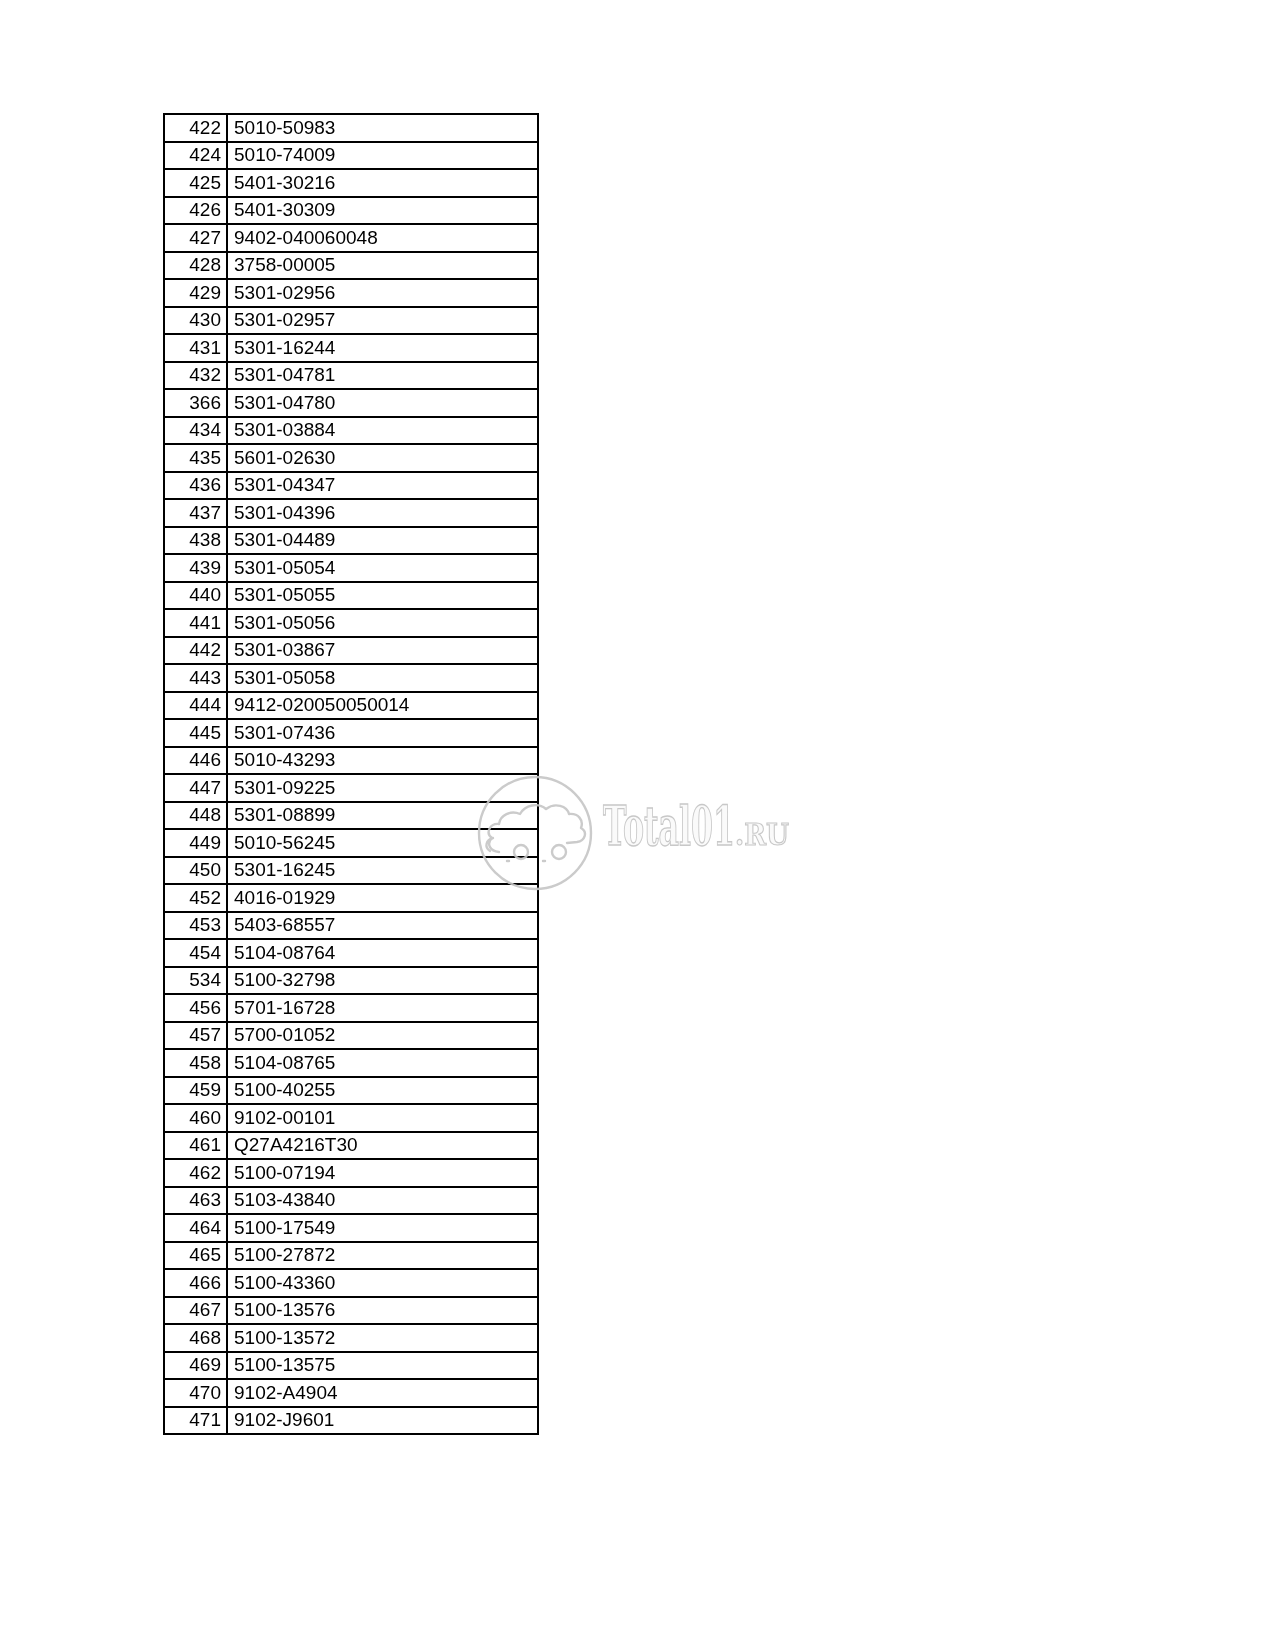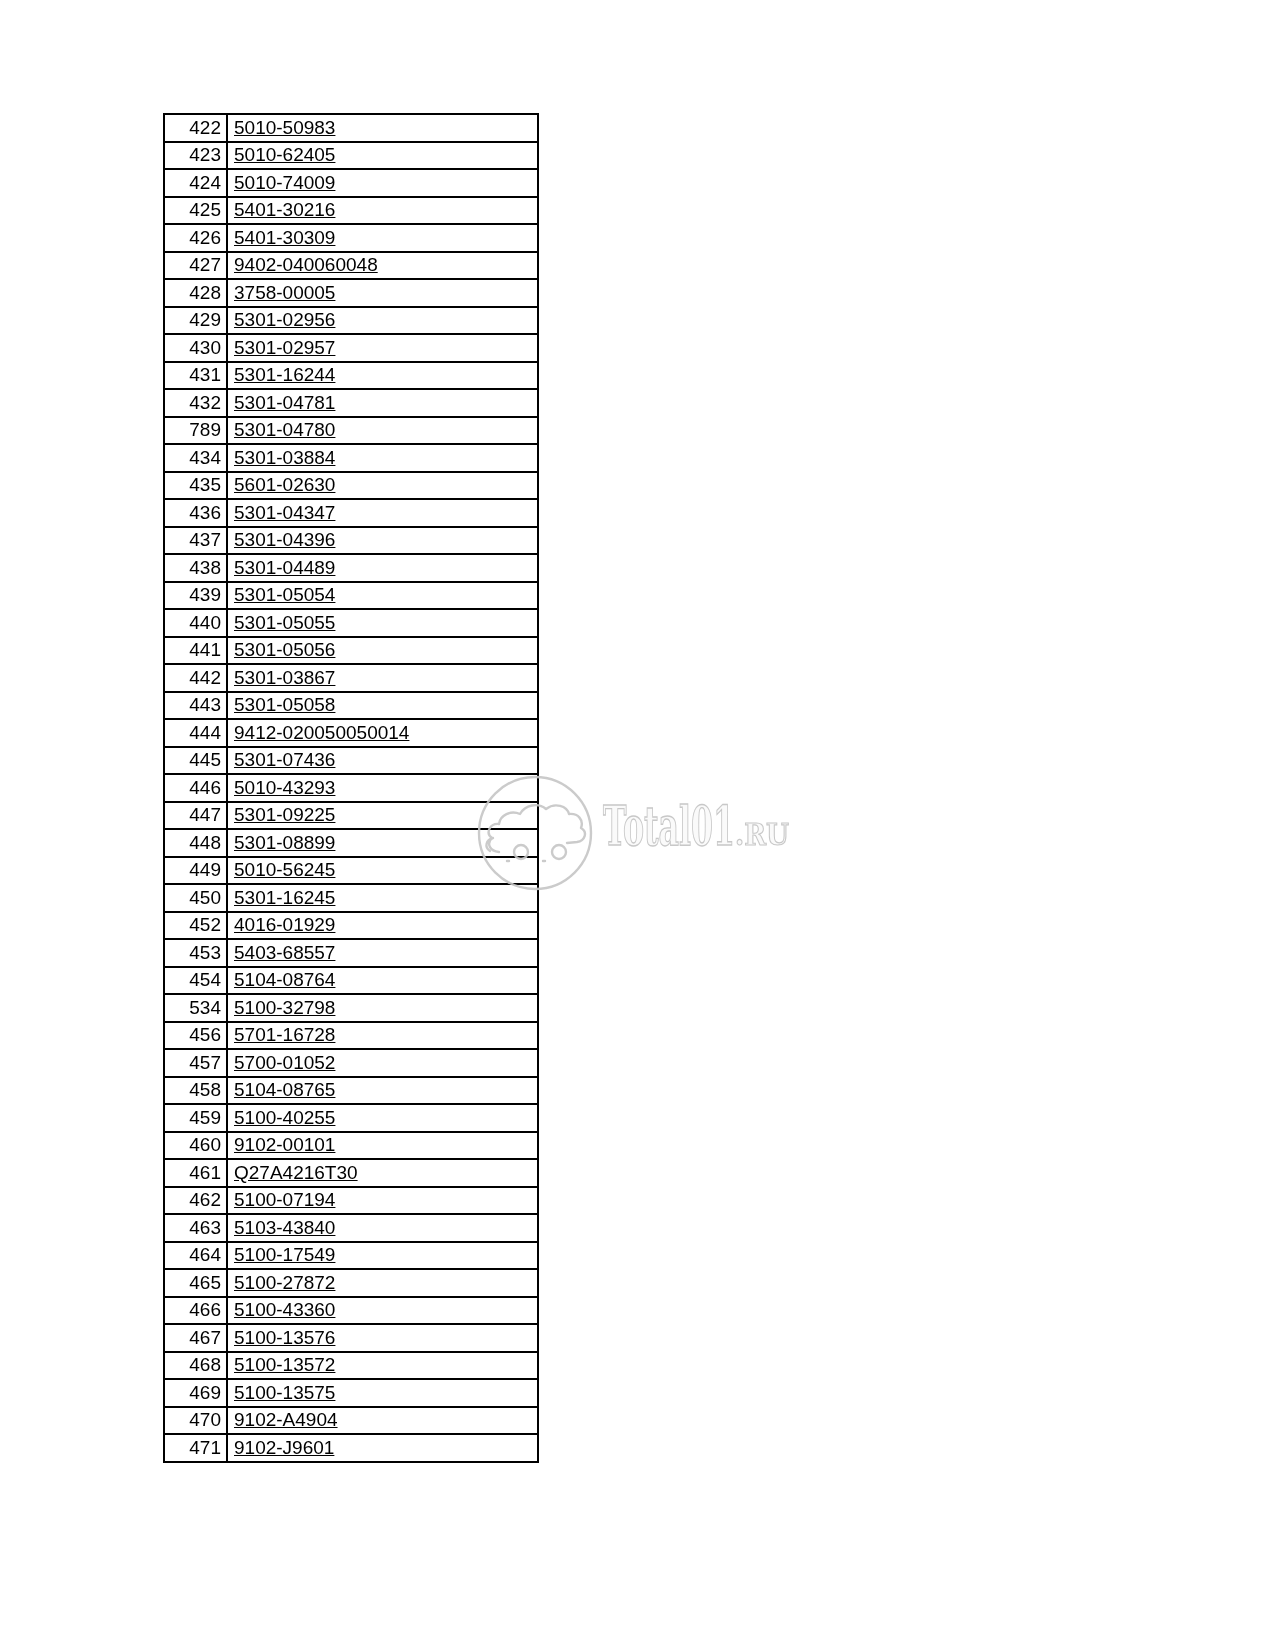--- a/index.html
+++ b/index.html
@@ -33,21 +33,20 @@
     vertical-align: middle;
     padding: 0;
   }
   table.parts td.c-index {
     text-align: right;
     padding-right: 5px;
   }
   table.parts td.c-part {
     text-align: left;
     padding-left: 6px;
-    text-decoration: underline;
   }
   col.c1 { width: 63px; }
   col.c2 { width: 311px; }
 
   svg.watermark {
     position: absolute;
     left: 455px;
     top: 745px;
     z-index: 5;
     pointer-events: none;
@@ -86,24 +85,20 @@
     <colgroup>
         <col class="c1">
         <col class="c2">
       </colgroup>
     <tbody>
         <tr>
           <td class="c-index">422</td>
           <td class="c-part">5010-50983</td>
         </tr>
         <tr>
-          <td class="c-index">423</td>
-          <td class="c-part">5010-62405</td>
-        </tr>
-        <tr>
           <td class="c-index">424</td>
           <td class="c-part">5010-74009</td>
         </tr>
         <tr>
           <td class="c-index">425</td>
           <td class="c-part">5401-30216</td>
         </tr>
         <tr>
           <td class="c-index">426</td>
           <td class="c-part">5401-30309</td>
@@ -126,21 +121,21 @@
         </tr>
         <tr>
           <td class="c-index">431</td>
           <td class="c-part">5301-16244</td>
         </tr>
         <tr>
           <td class="c-index">432</td>
           <td class="c-part">5301-04781</td>
         </tr>
         <tr>
-          <td class="c-index">789</td>
+          <td class="c-index">366</td>
           <td class="c-part">5301-04780</td>
         </tr>
         <tr>
           <td class="c-index">434</td>
           <td class="c-part">5301-03884</td>
         </tr>
         <tr>
           <td class="c-index">435</td>
           <td class="c-part">5601-02630</td>
         </tr>

